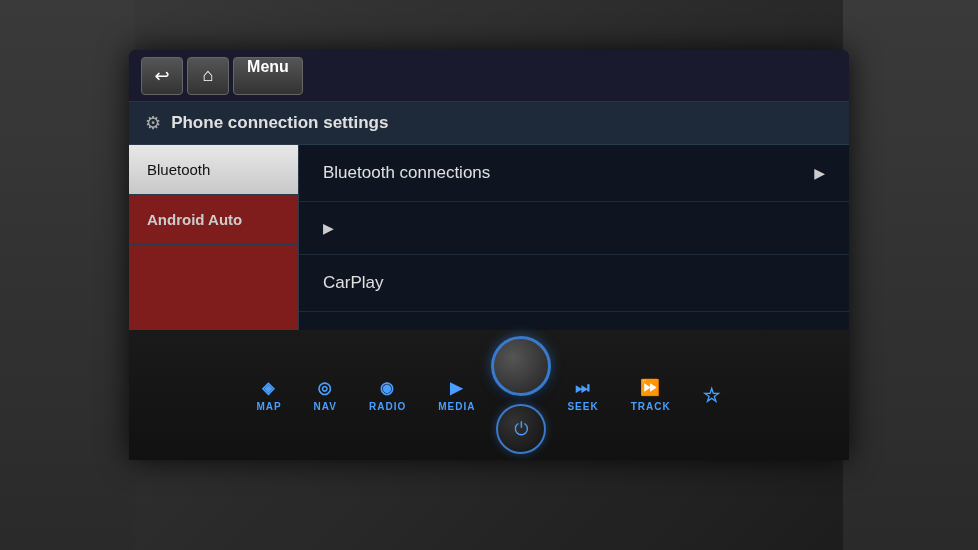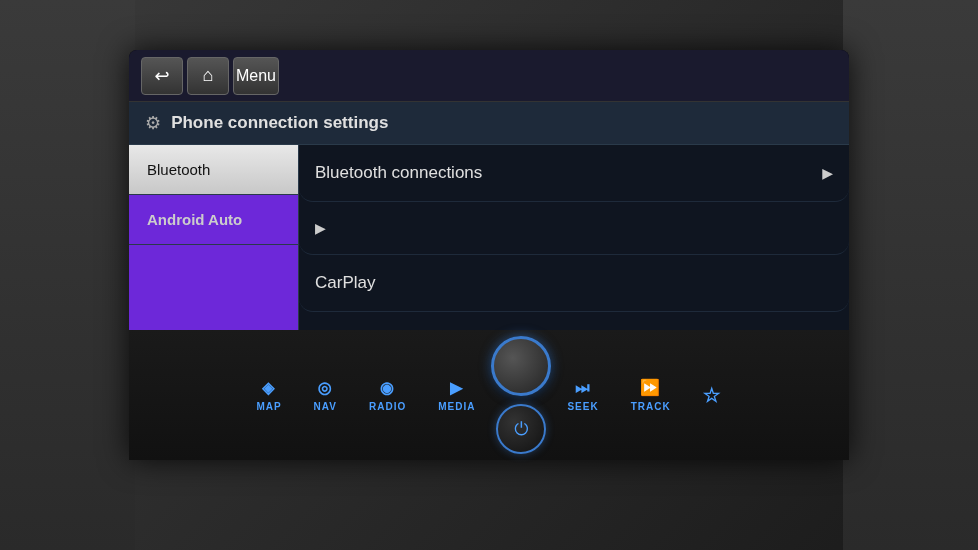--- a/index.html
+++ b/index.html
@@ -56,32 +56,32 @@
       border-radius: 4px;
       display: flex;
       align-items: center;
       justify-content: center;
       cursor: pointer;
       color: white;
       font-size: 18px;
     }
 
     .menu-btn {
-      width: 46px;
+      width: 70px;
       height: 38px;
       background: linear-gradient(180deg, #555 0%, #333 100%);
       border: 1px solid #666;
       border-radius: 4px;
       display: flex;
-      align-items: center;
+      align-items: flex-start;
       justify-content: center;
       cursor: pointer;
       color: white;
       font-size: 16px;
-      font-weight: 400;
+      font-weight: 700;
     }
 
     .time-display {
       margin-left: auto;
       display: flex;
       gap: 20px;
       align-items: center;
     }
 
     .time-text {
@@ -120,21 +120,21 @@
 
     
     .main-content {
       display: flex;
       height: calc(100% - 105px);
     }
 
     
     .sidebar {
       width: 170px;
-      background: #6d28d9;
+      background: #7f1d1d;
       border-right: 1px solid #2a3a4a;
       display: flex;
       flex-direction: column;
     }
 
     .sidebar-item {
       padding: 16px 18px;
       color: #ccc;
       font-size: 15px;
       cursor: pointer;
@@ -154,26 +154,25 @@
       background: #0f1520;
       display: flex;
       flex-direction: column;
       position: relative;
     }
 
     .menu-item {
       display: flex;
       align-items: center;
       justify-content: space-between;
-      padding: 18px 16px;
+      padding: 18px 24px;
       border-bottom: 1px solid #1e2a3a;
       cursor: pointer;
       color: #e0e0e0;
       font-size: 17px;
-      border-radius: 14px;
     }
 
     .menu-item-arrow {
       color: #ccc;
       font-size: 14px;
     }
 
     
     .bottom-controls {
       position: absolute;

